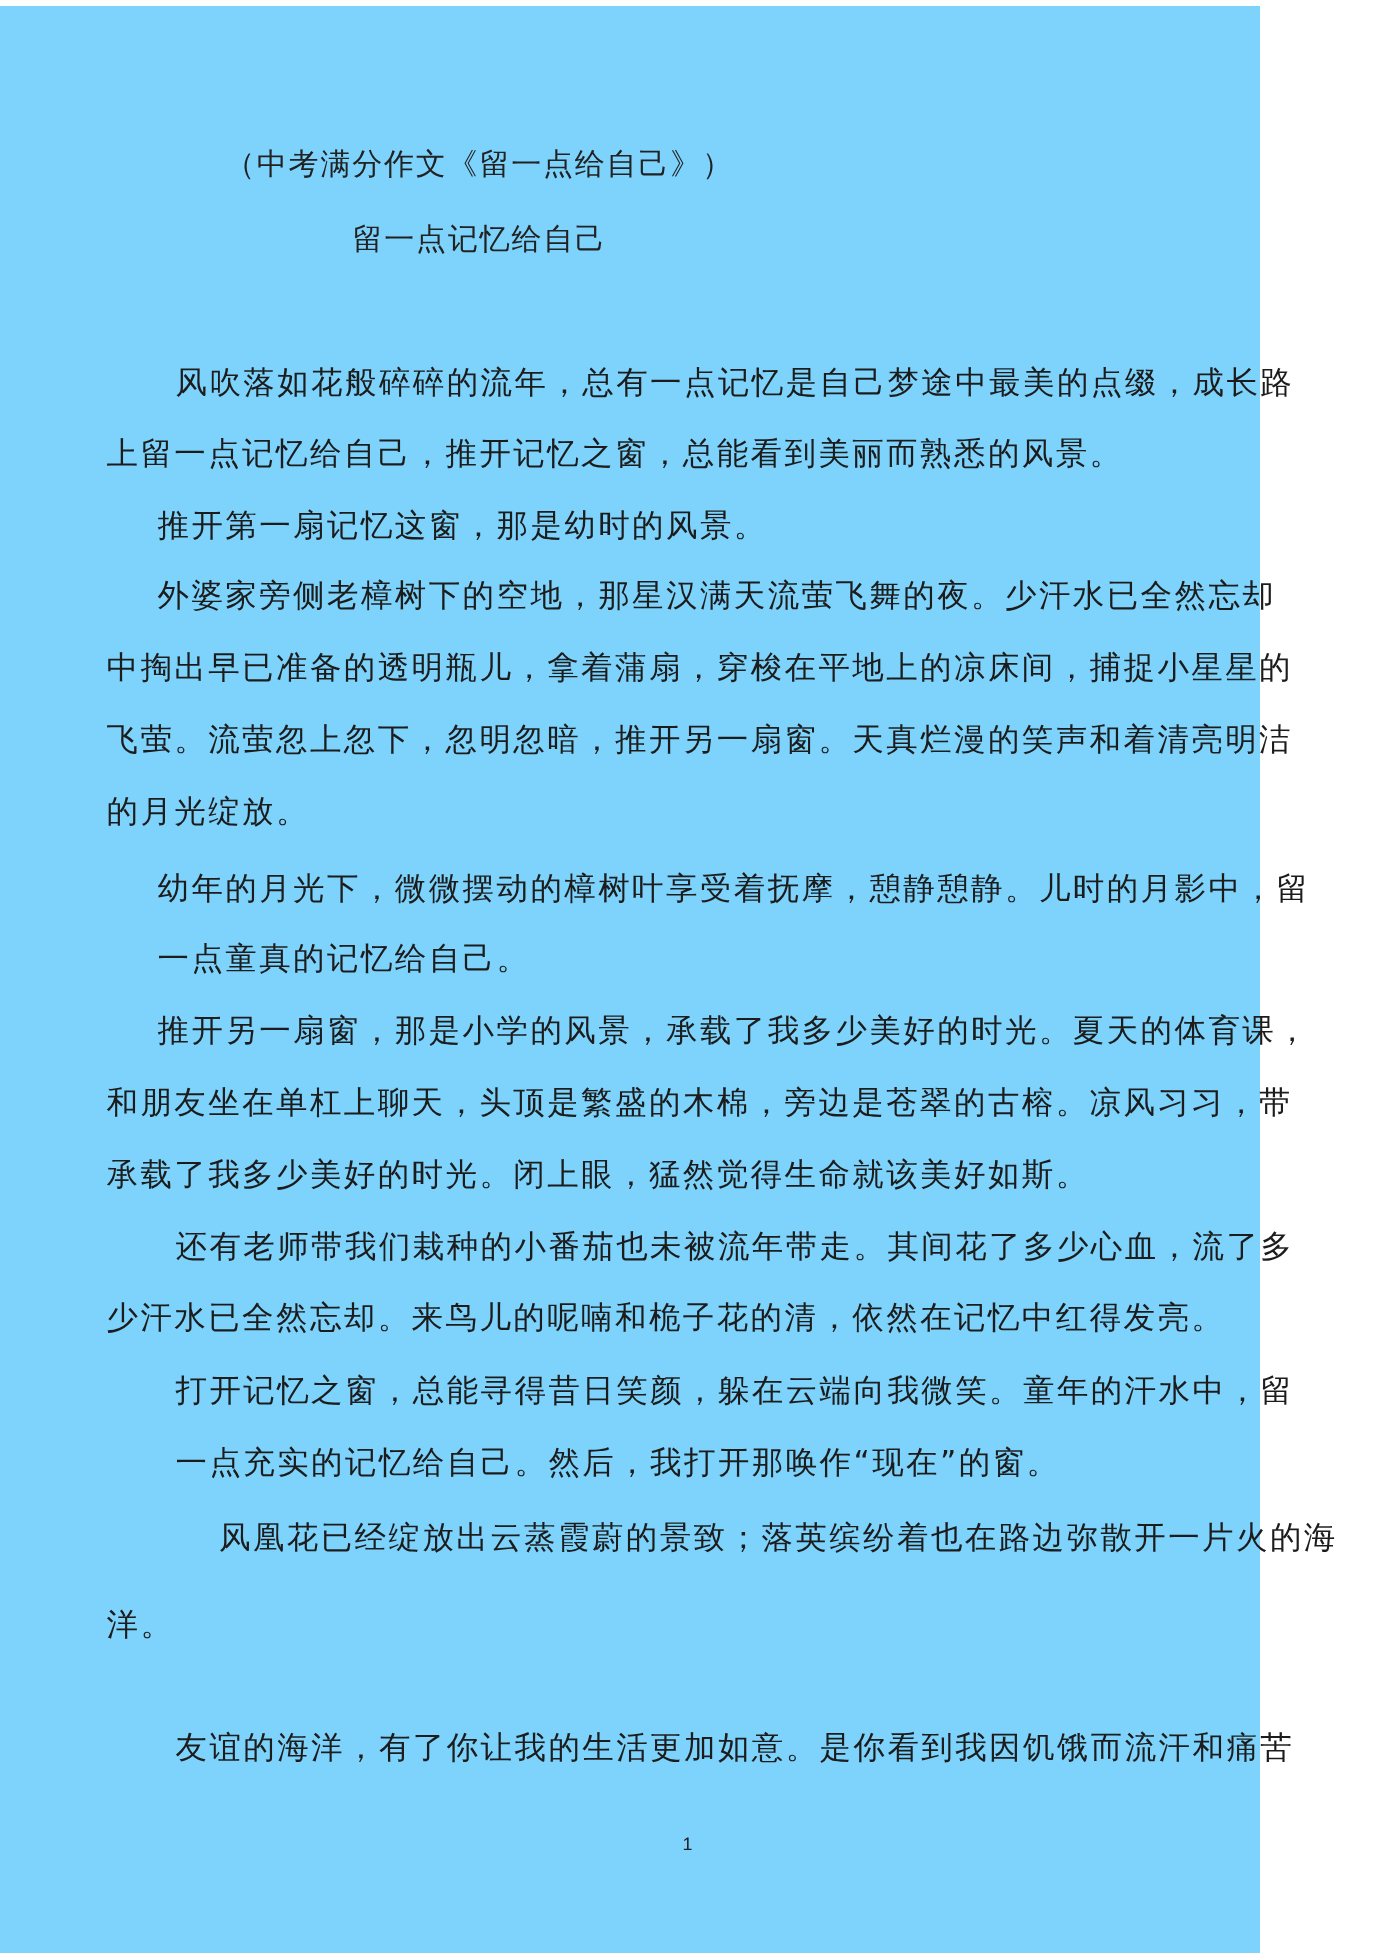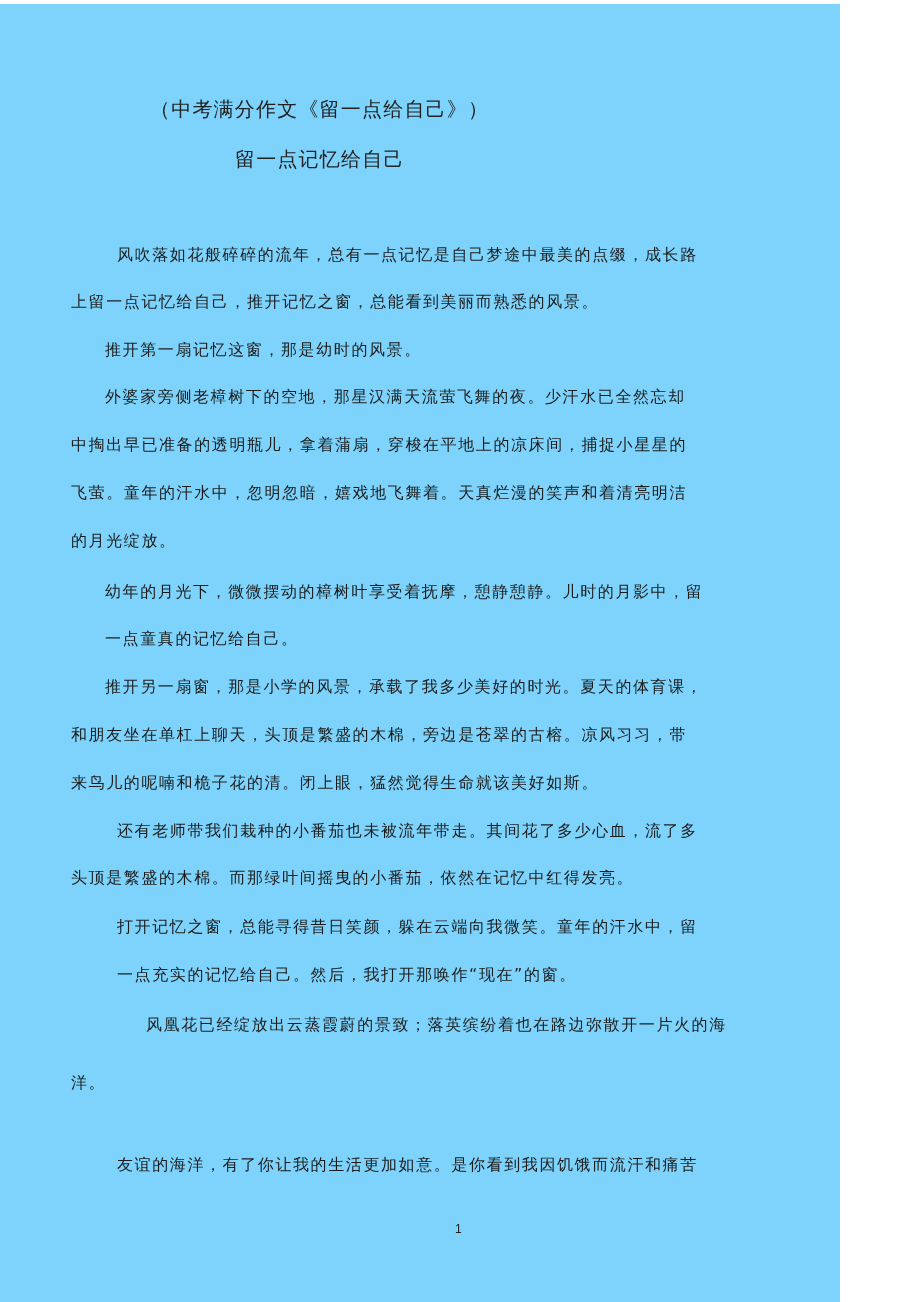--- a/index.html
+++ b/index.html
@@ -1,44 +1,44 @@
 <!DOCTYPE html>
 <html><head>
   <meta charset="utf-8">
   <style>
     html, body { margin: 0; padding: 0; background: #ffffff; }
     body { width: 920px; height: 1302px; position: relative; overflow: hidden;
            font-family: "DejaVu Sans", "Liberation Sans", sans-serif; color: #1a1a1a; }
     .page { position: absolute; left: 0; top: 4px; width: 840px; height: 1302px; background: #7dd3fc; }
-    .line { position: absolute; white-space: nowrap; font-size: 16px; line-height: 26px;
+    .line { position: absolute; white-space: nowrap; font-size: 21px; line-height: 26px;
             letter-spacing: 1.6px; color: #1c1c1c; }
     .title { font-size: 20px; letter-spacing: 1.2px; color: #222; }
     .pagenum { position: absolute; font-size: 12px; color: #222; font-family: "Liberation Sans", sans-serif; }
   </style>
 </head>
 <body>
 
 <div class="page">
   <div class="line title" style="left:150px; top:92px;">（中考满分作文《留一点给自己》）</div>
   <div class="line title" style="left:235px; top:142px;">留一点记忆给自己</div>
 
   <div class="line" style="left:117px; top:238px;">风吹落如花般碎碎的流年，总有一点记忆是自己梦途中最美的点缀，成长路</div>
   <div class="line" style="left:71px;  top:285px;">上留一点记忆给自己，推开记忆之窗，总能看到美丽而熟悉的风景。</div>
   <div class="line" style="left:105px; top:333px;">推开第一扇记忆这窗，那是幼时的风景。</div>
   <div class="line" style="left:105px; top:380px;">外婆家旁侧老樟树下的空地，那星汉满天流萤飞舞的夜。少汗水已全然忘却</div>
   <div class="line" style="left:71px;  top:428px;">中掏出早已准备的透明瓶儿，拿着蒲扇，穿梭在平地上的凉床间，捕捉小星星的</div>
-  <div class="line" style="left:71px;  top:476px;">飞萤。童年的汗水中，忽明忽暗，嬉戏地飞舞着。天真烂漫的笑声和着清亮明洁</div>
+  <div class="line" style="left:71px;  top:476px;">飞萤。流萤忽上忽下，忽明忽暗，推开另一扇窗。天真烂漫的笑声和着清亮明洁</div>
   <div class="line" style="left:71px;  top:524px;text-align:right;">的月光绽放。</div>
   <div class="line" style="left:105px; top:575px;">幼年的月光下，微微摆动的樟树叶享受着抚摩，憩静憩静。儿时的月影中，留</div>
   <div class="line" style="left:105px; top:622px;">一点童真的记忆给自己。</div>
   <div class="line" style="left:105px; top:670px;">推开另一扇窗，那是小学的风景，承载了我多少美好的时光。夏天的体育课，</div>
   <div class="line" style="left:71px;  top:718px;">和朋友坐在单杠上聊天，头顶是繁盛的木棉，旁边是苍翠的古榕。凉风习习，带</div>
-  <div class="line" style="left:71px;  top:766px;">来鸟儿的呢喃和桅子花的清。闭上眼，猛然觉得生命就该美好如斯。</div>
+  <div class="line" style="left:71px;  top:766px;">承载了我多少美好的时光。闭上眼，猛然觉得生命就该美好如斯。</div>
   <div class="line" style="left:117px; top:814px;">还有老师带我们栽种的小番茄也未被流年带走。其间花了多少心血，流了多</div>
-  <div class="line" style="left:71px;  top:861px;">头顶是繁盛的木棉。而那绿叶间摇曳的小番茄，依然在记忆中红得发亮。</div>
+  <div class="line" style="left:71px;  top:861px;">少汗水已全然忘却。来鸟儿的呢喃和桅子花的清，依然在记忆中红得发亮。</div>
   <div class="line" style="left:117px; top:910px;">打开记忆之窗，总能寻得昔日笑颜，躲在云端向我微笑。童年的汗水中，留</div>
   <div class="line" style="left:117px; top:958px;">一点充实的记忆给自己。然后，我打开那唤作“现在”的窗。</div>
   <div class="line" style="left:117px; top:1008px;margin-left:29px;">风凰花已经绽放出云蒸霞蔚的景致；落英缤纷着也在路边弥散开一片火的海</div>
   <div class="line" style="left:71px;  top:1066px;">洋。</div>
   <div class="line" style="left:117px; top:1148px;">友谊的海洋，有了你让我的生活更加如意。是你看到我因饥饿而流汗和痛苦</div>
 
   <div class="pagenum" style="left:455px; top:1218px;">1</div>
 </div>
 
 </body></html>

